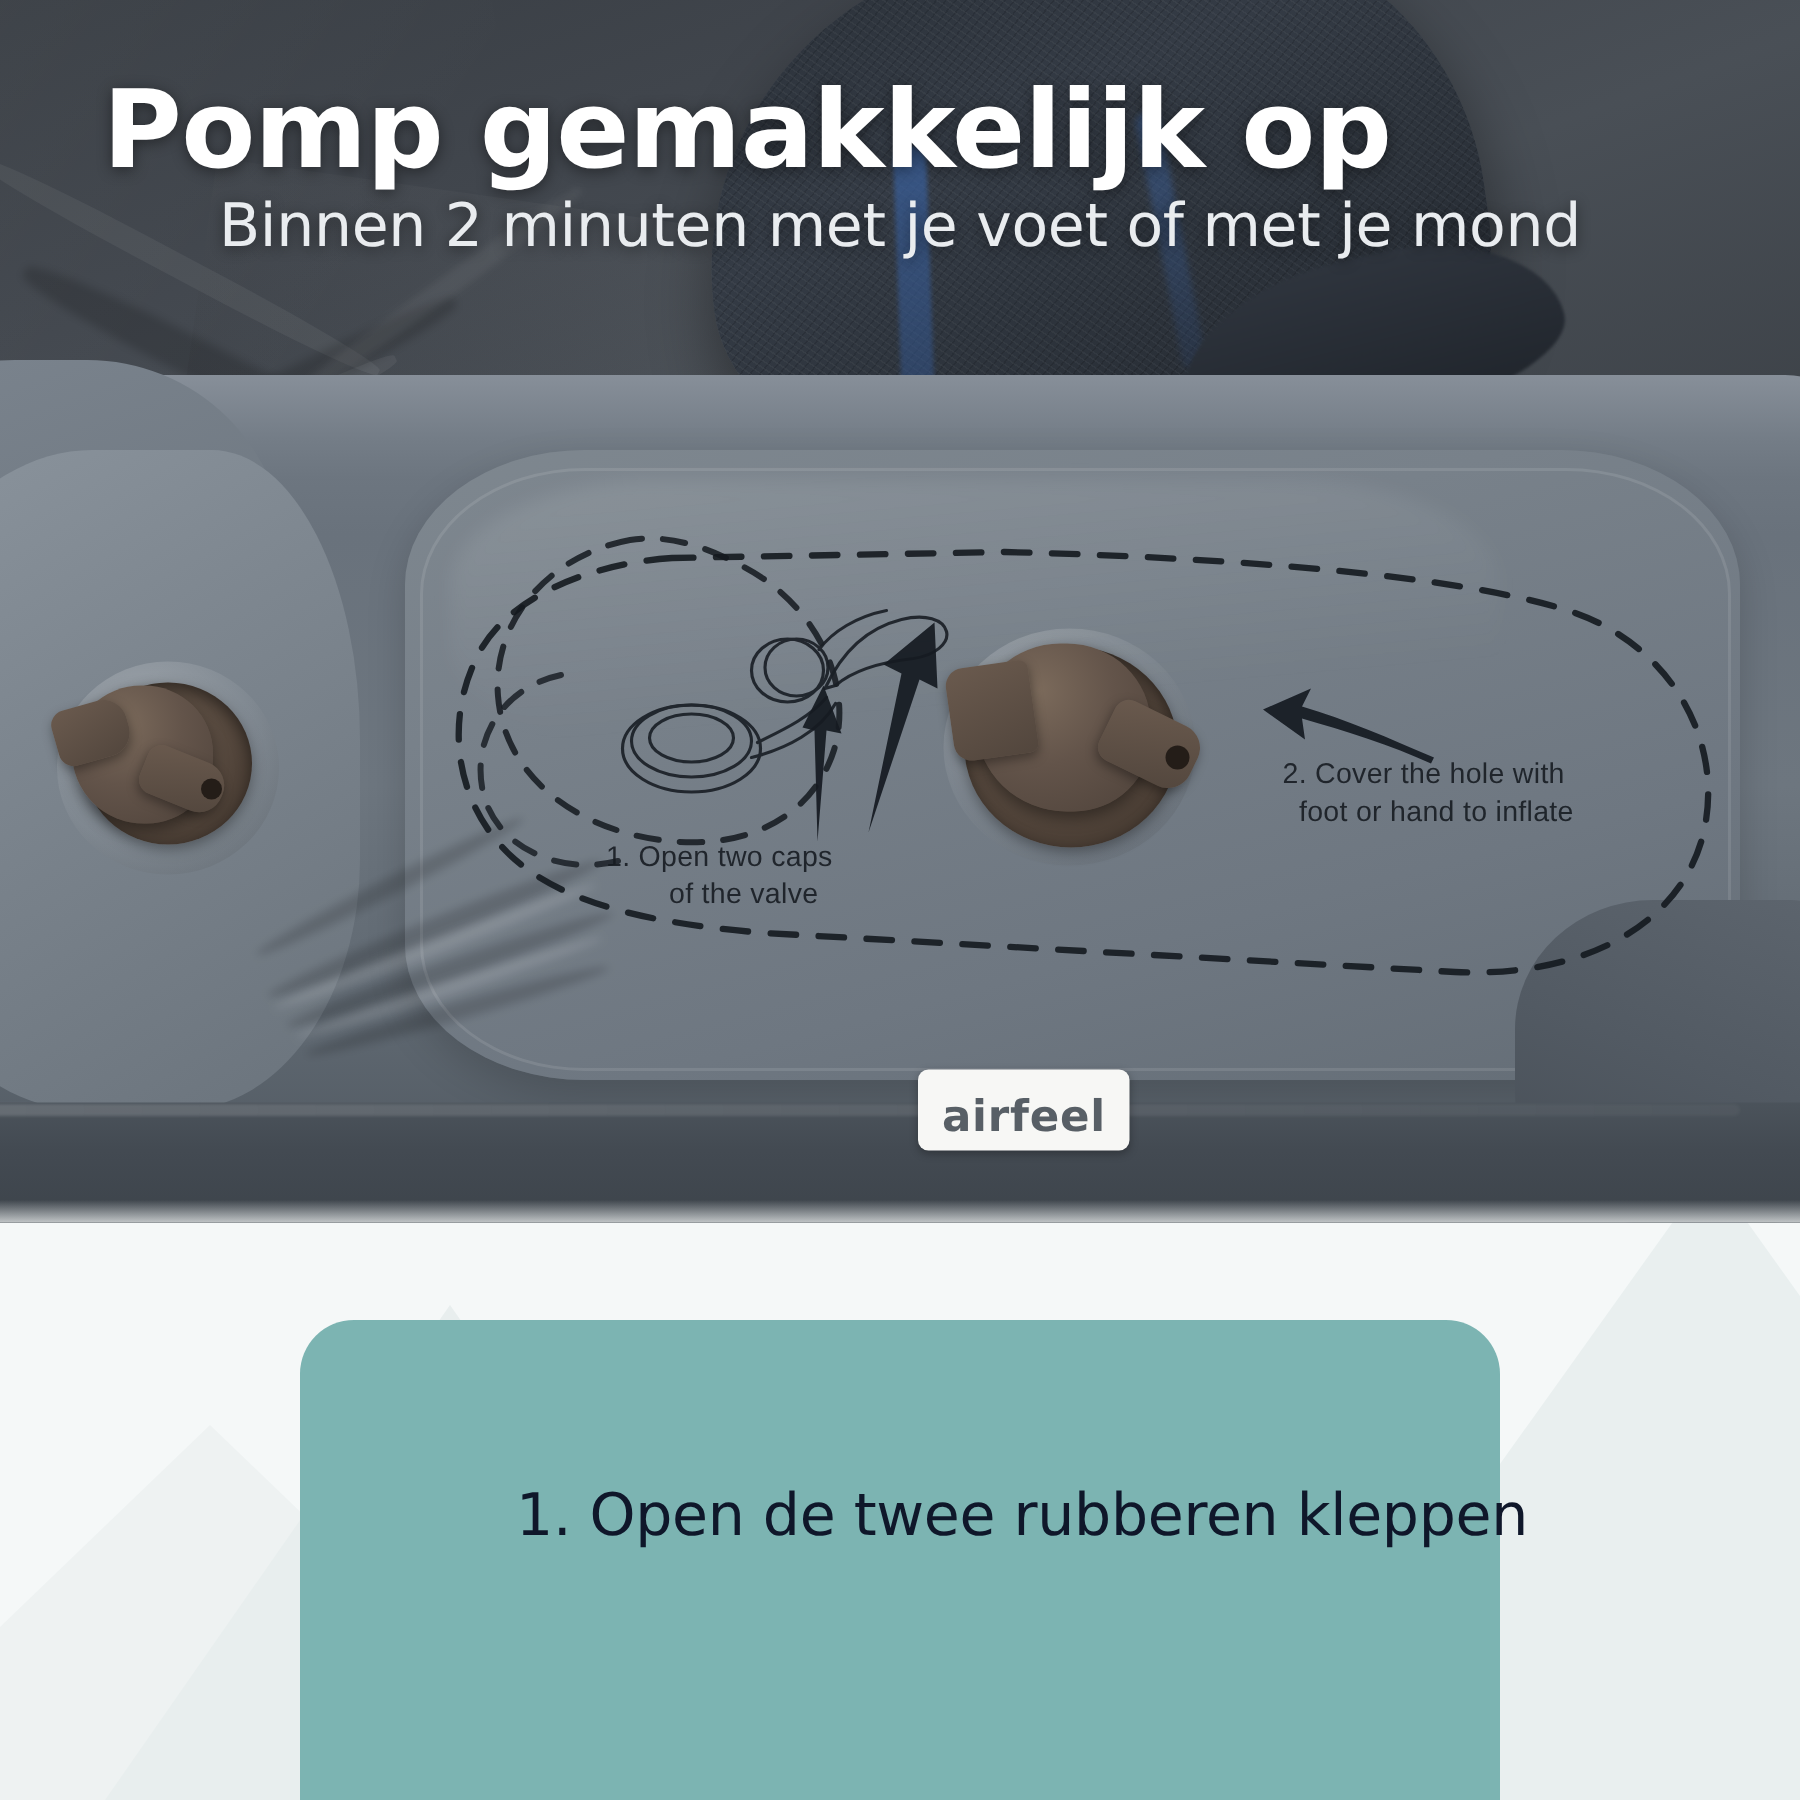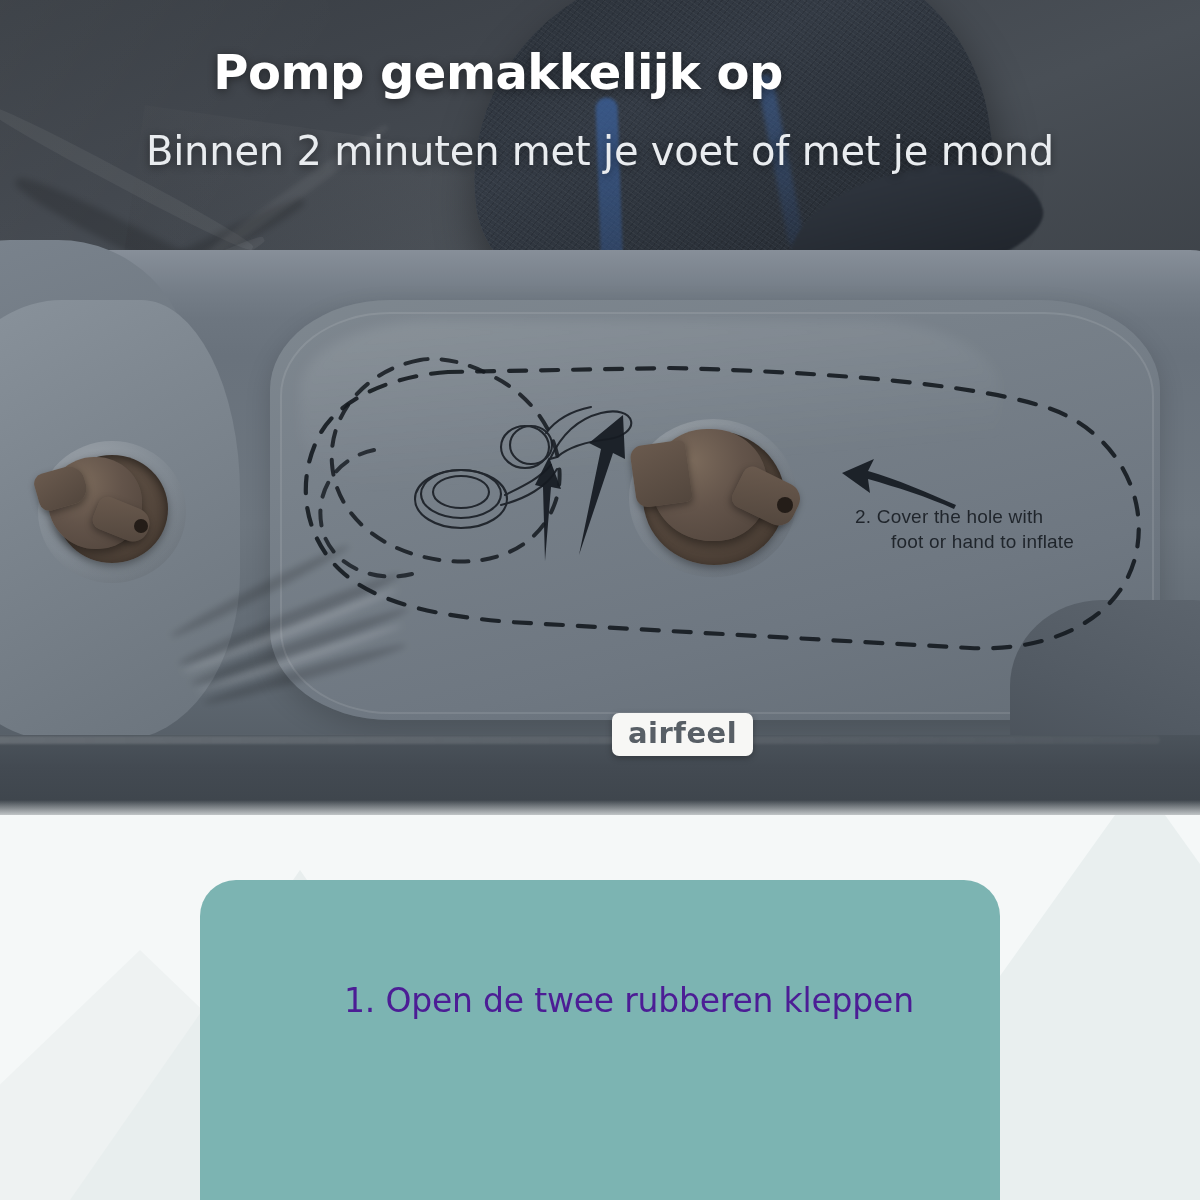--- a/index.html
+++ b/index.html
@@ -145,37 +145,37 @@
   .prod-cap{position:absolute;color:#151a20;font-family:"Liberation Sans",sans-serif;
     font-size:19px;line-height:1.30;letter-spacing:.2px;opacity:.88;}
   .cap1{left:404px;top:560px;}
   .cap2{left:855px;top:505px;}
 
   
   .logo{position:absolute;left:612px;top:713px;background:#f7f7f5;
     border-radius:7px;padding:6px 16px 8px 16px;
     box-shadow:0 2px 6px rgba(0,0,0,.28);}
   .logo span{display:block;color:#585f66;font-size:29px;font-weight:bold;
-    letter-spacing:.5px;line-height:1;font-family:"DejaVu Sans",sans-serif;}
+    letter-spacing:.5px;line-height:1;font-family:"DejaVu Sans",sans-serif;margin-top:11px;}
 
   
   .headline{position:absolute;left:0;top:44px;width:996px;text-align:center;
-    color:#ffffff;font-size:48px;font-weight:bold;letter-spacing:-.5px;
+    color:#ffffff;font-size:72px;font-weight:bold;letter-spacing:-.5px;
     font-family:"DejaVu Sans",sans-serif;
     text-shadow:0 2px 10px rgba(0,0,0,.45);}
   .subhead{position:absolute;left:0;top:128px;width:1200px;text-align:center;
     color:#e9ecef;font-size:40px;font-weight:normal;letter-spacing:-.2px;
     font-family:"DejaVu Sans",sans-serif;
     text-shadow:0 2px 9px rgba(0,0,0,.45);}
 
   
   .card{position:absolute;left:200px;top:880px;width:800px;height:320px;
     background:#7cb4b2;border-radius:36px 36px 0 0;}
   .card-list{position:absolute;left:104px;top:64px;width:700px;
-    color:#4c1d95;font-family:"DejaVu Sans",sans-serif;font-size:33px;
+    color:#0f172a;font-family:"DejaVu Sans",sans-serif;font-size:39px;
     line-height:1.46;letter-spacing:-.2px;}
   .card-list li{list-style:none;white-space:nowrap;}
 </style>
 </head>
 <body>
 
 <div class="page">
 
   <div class="lower-bg">
     <div class="mtn mtn-b"></div>
@@ -256,23 +256,27 @@
         <path d="M40 156 L 46 82 L 56 84 L 44 52 L 30 80 L 38 82 Z"></path>
         <path d="M74 150 L 108 48 L 120 54 L 118 10 L 84 38 L 96 44 Z"></path>
       </g>
     </svg>
 
     <svg class="arrow2-svg" viewBox="0 0 120 55">
       <path d="M116 50 C 88 38, 56 24, 28 16 L 34 4 L 2 18 L 30 38 L 28 24
                C 56 32, 88 42, 114 54 Z" fill="#161b22" opacity=".93"></path>
     </svg>
 
+    <div class="prod-cap cap1">
+      <div>1. Open two caps</div>
+      <div style="margin-left:42px">of the valve</div>
+    </div>
     <div class="prod-cap cap2">
       <div>2. Cover the hole with</div>
-      <div style="margin-left:36px">foot or hand to inflate</div>
+      <div style="margin-left:11px">foot or hand to inflate</div>
     </div>
 
     <div class="vg-left">
       <div class="valve-ring" style="left:8px;top:6px;width:148px;height:142px;"></div>
       <div class="valve-hole" style="left:26px;top:20px;width:112px;height:108px;"></div>
       <div class="valve-cap" style="left:18px;top:22px;width:94px;height:92px;border-radius:50% 50% 48% 52%;"></div>
       <div class="valve-tab" style="left:6px;top:34px;width:50px;height:38px;transform:rotate(-16deg);"></div>
       <div class="valve-tab" style="left:64px;top:68px;width:56px;height:34px;transform:rotate(22deg);"></div>
       <div class="valve-tab-hole" style="left:104px;top:84px;width:14px;height:14px;"></div>
     </div>

